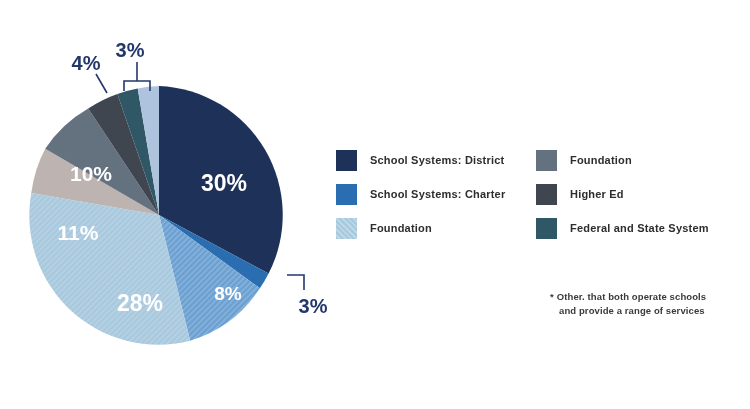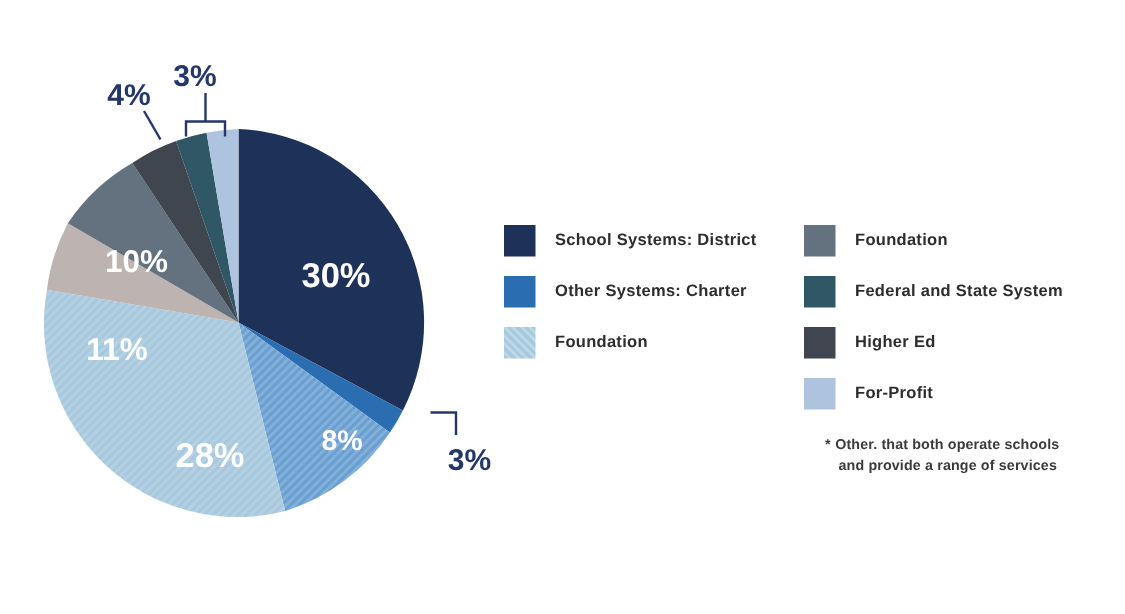--- a/index.html
+++ b/index.html
@@ -83,44 +83,40 @@
 
   <div class="legend">
 
     <div class="legend-col left">
       <div class="legend-row">
         <span class="swatch" style="background:#1e3159"></span>
         <span class="legend-label">School Systems: District</span>
       </div>
       <div class="legend-row">
         <span class="swatch" style="background:#2a6db0"></span>
-        <span class="legend-label">Other Systems: Charter</span>
+        <span class="legend-label">School Systems: Charter</span>
       </div>
       <div class="legend-row">
         <span class="swatch" style="background:repeating-linear-gradient(45deg,#a8c8dd 0 2px,#bcd7e8 2px 4px)"></span>
         <span class="legend-label">Foundation</span>
       </div>
     </div>
 
     <div class="legend-col right">
       <div class="legend-row">
         <span class="swatch" style="background:#64717f"></span>
         <span class="legend-label">Foundation</span>
       </div>
       <div class="legend-row">
-        <span class="swatch" style="background:#2f5766"></span>
-        <span class="legend-label">Federal and State System</span>
-      </div>
-      <div class="legend-row">
         <span class="swatch" style="background:#3f4650"></span>
         <span class="legend-label">Higher Ed</span>
       </div>
       <div class="legend-row">
-        <span class="swatch" style="background:#aec4de"></span>
-        <span class="legend-label">For-Profit</span>
+        <span class="swatch" style="background:#2f5766"></span>
+        <span class="legend-label">Federal and State System</span>
       </div>
     </div>
 
     <div class="footnote">
       <span class="star">*</span><span>Other. that both operate schools</span>
       <span class="fn-indent">and provide a range of services</span>
     </div>
 
   </div>
 </div>

